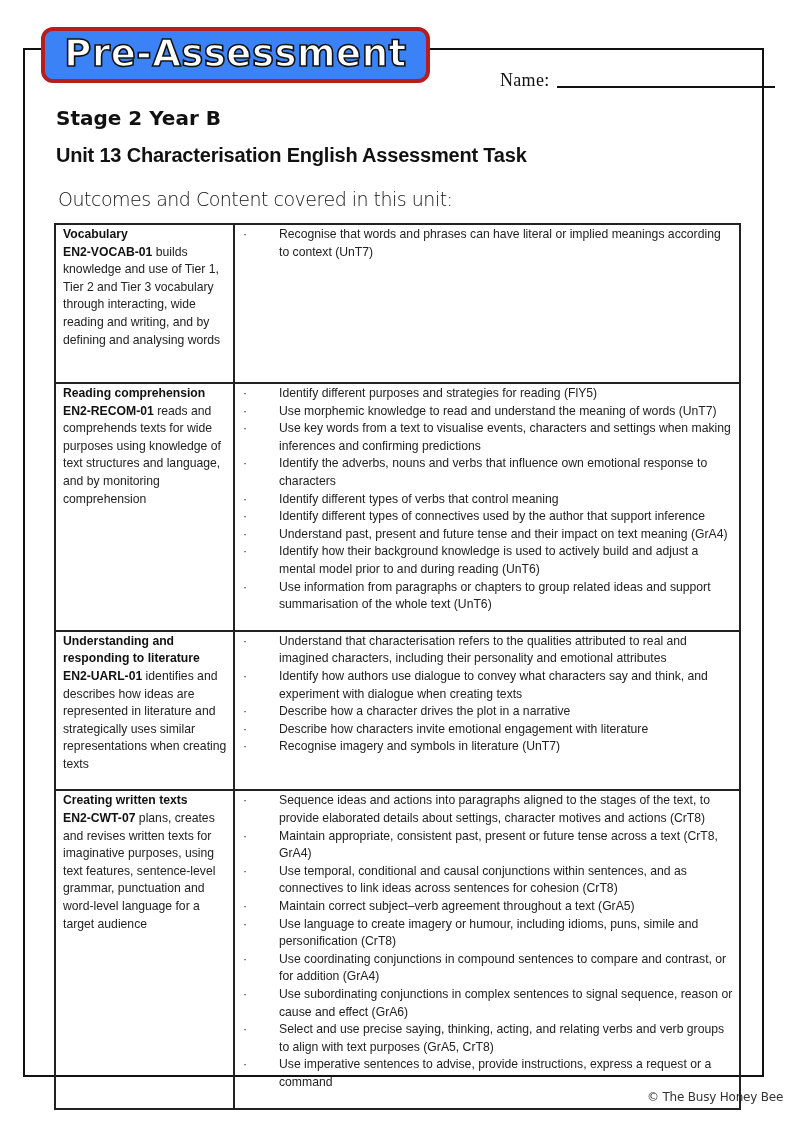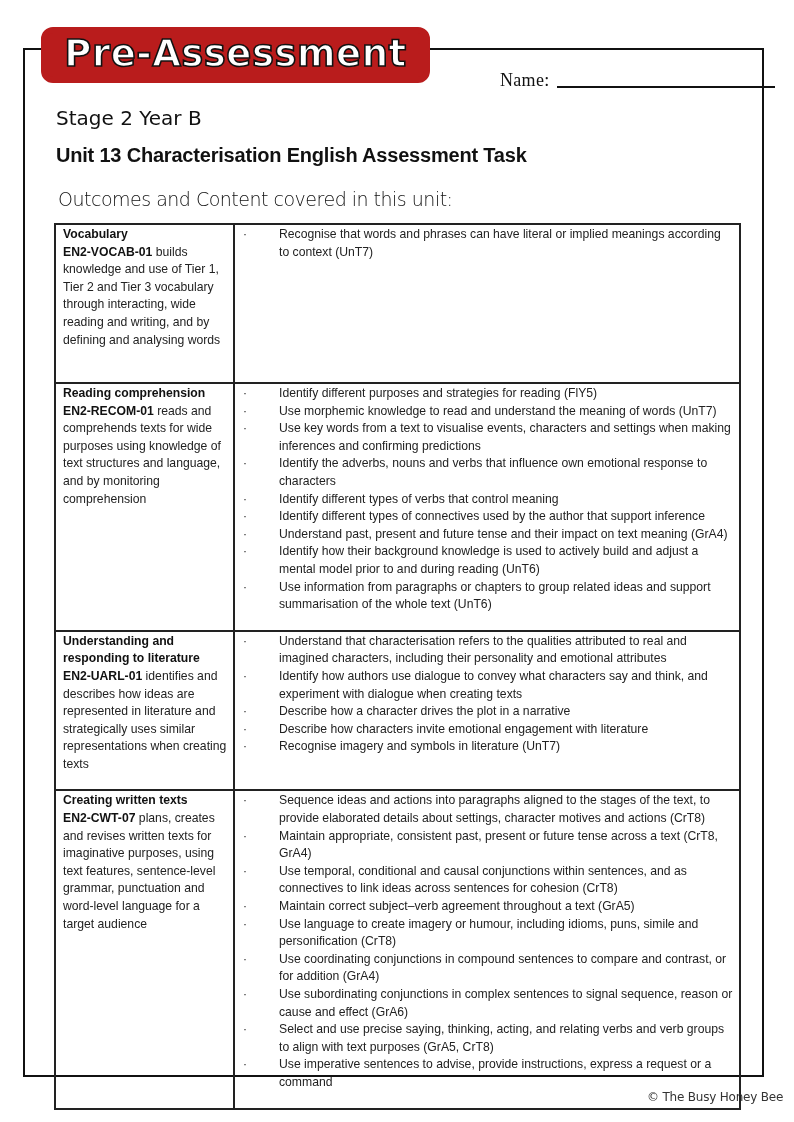--- a/index.html
+++ b/index.html
@@ -4,41 +4,41 @@
 <style>
   html, body { margin: 0; padding: 0; background: #ffffff; }
   body { width: 794px; height: 1122px; position: relative; overflow: hidden; font-family: "Liberation Sans", sans-serif; color: #111; }
 
   .frame {
     position: absolute; left: 23px; top: 48px; width: 741px; height: 1029px;
     border: 2px solid #111; box-sizing: border-box;
   }
   .badge {
     position: absolute; left: 41px; top: 27px; width: 389px; height: 56px;
-    border: 6px solid #b91c1c; border-radius: 12px; background: #b91c1c;
+    border: 4px solid #b91c1c; border-radius: 12px; background: #3b82f6;
     box-sizing: border-box; display: flex; align-items: center; justify-content: center;
   }
   .badge-title {
     font-family: "DejaVu Sans", sans-serif; font-weight: bold; font-size: 37px;
     letter-spacing: 0.5px; color: #ffffff;
     -webkit-text-stroke: 1.6px #111; line-height: 1;
     margin-top: -4px;
   }
   .name-row {
     position: absolute; left: 452px; top: 70px; display: flex; align-items: flex-end;
   }
   .name-label {
     font-family: Liberation Serif, serif; font-size: 18px; color: #111; letter-spacing: 0.3px; margin-left: 48px;
   }
   .name-line {
     width: 218px; height: 2px; background: #111; margin-left: 8px; margin-bottom: 3px;
   }
   .stage {
     position: absolute; left: 56px; top: 106px;
-    font-family: "DejaVu Sans", sans-serif; font-weight: normal; font-size: 20px; color: #111;
+    font-family: "DejaVu Sans", sans-serif; font-weight: bold; font-size: 20px; color: #111;
   }
   .unit {
     position: absolute; left: 56px; top: 144px;
     font-family: Liberation Sans, sans-serif; font-weight: bold; font-size: 20px; color: #111;
     letter-spacing: -0.2px;
   }
   .outcomes-heading {
     position: absolute; left: 58px; top: 188px;
     font-family: "DejaVu Sans", sans-serif; font-size: 19px; color: #111; letter-spacing: -0.5px;
     font-weight: 300;

